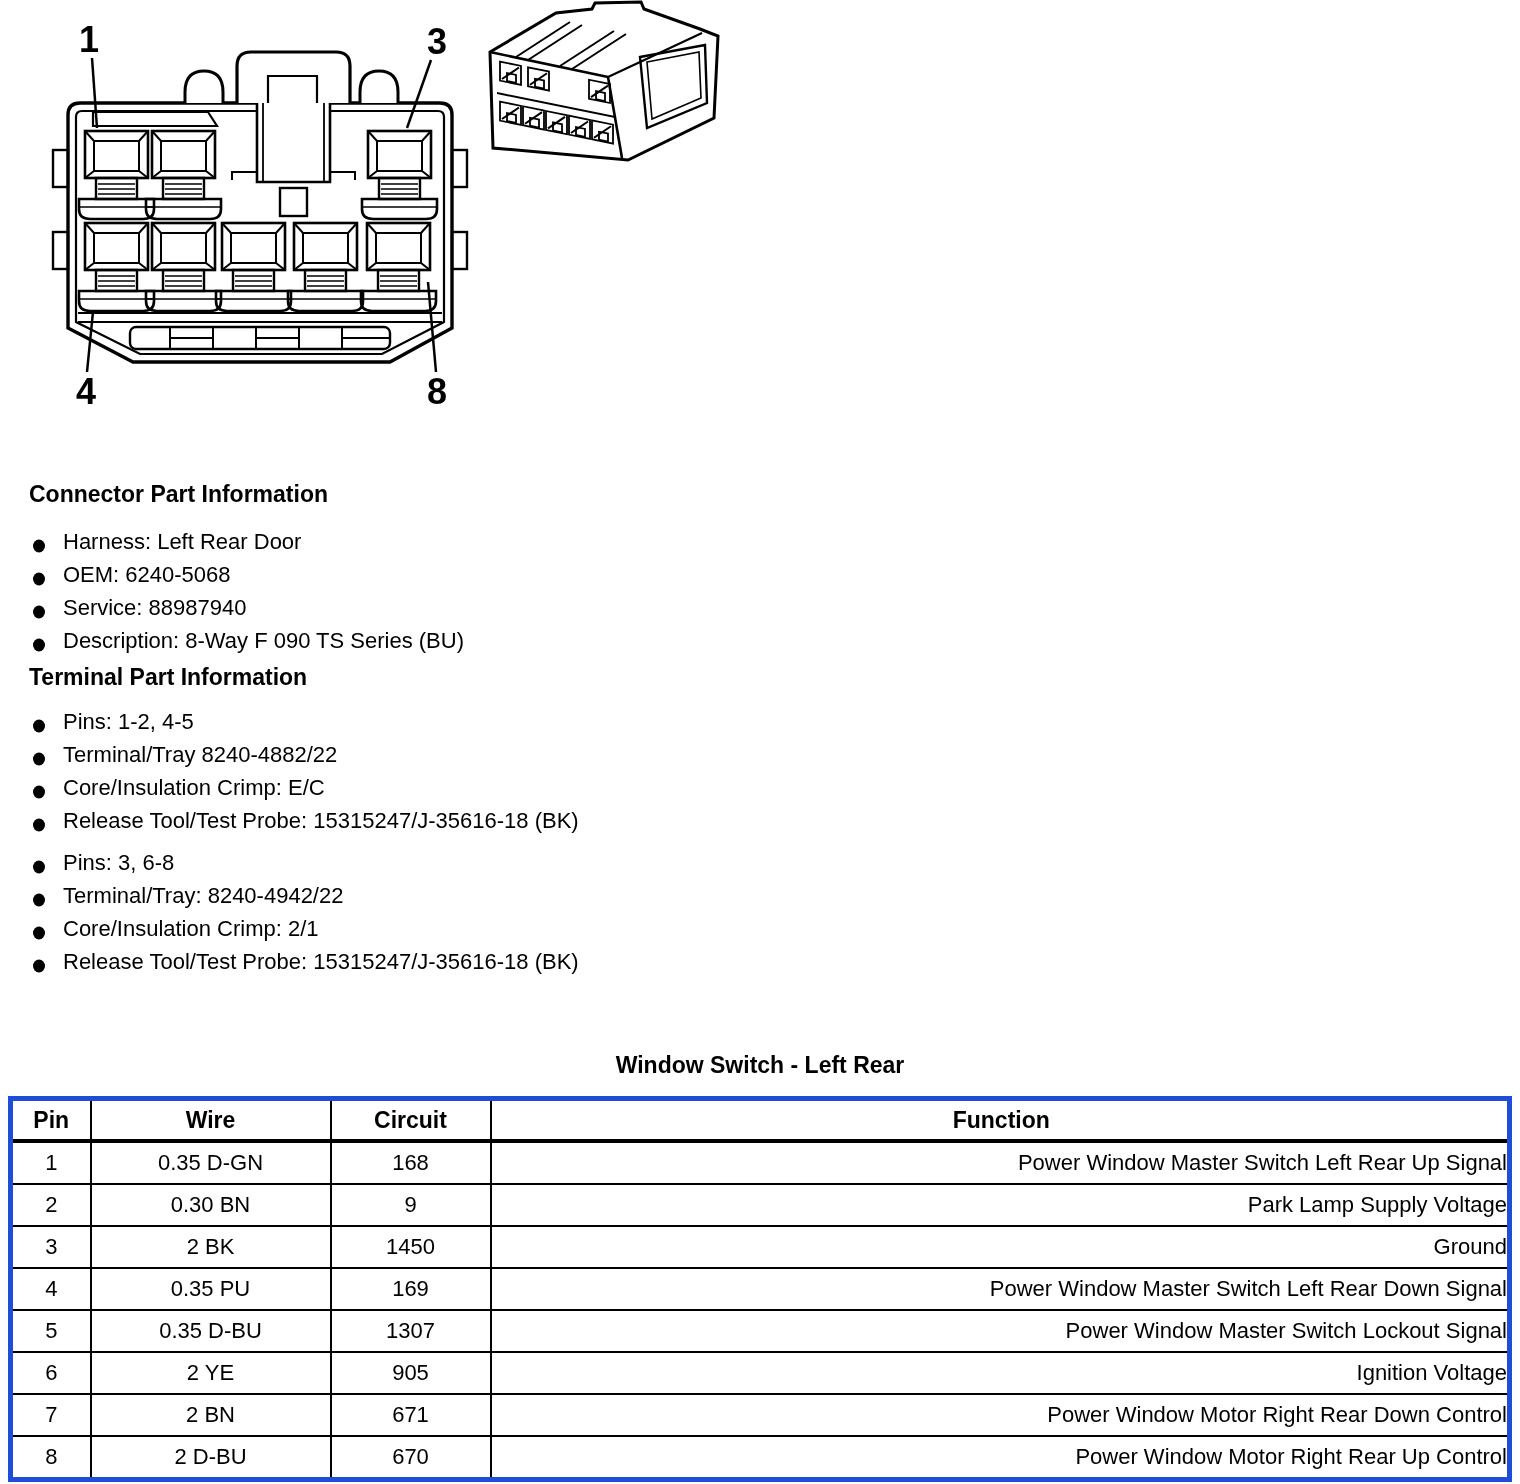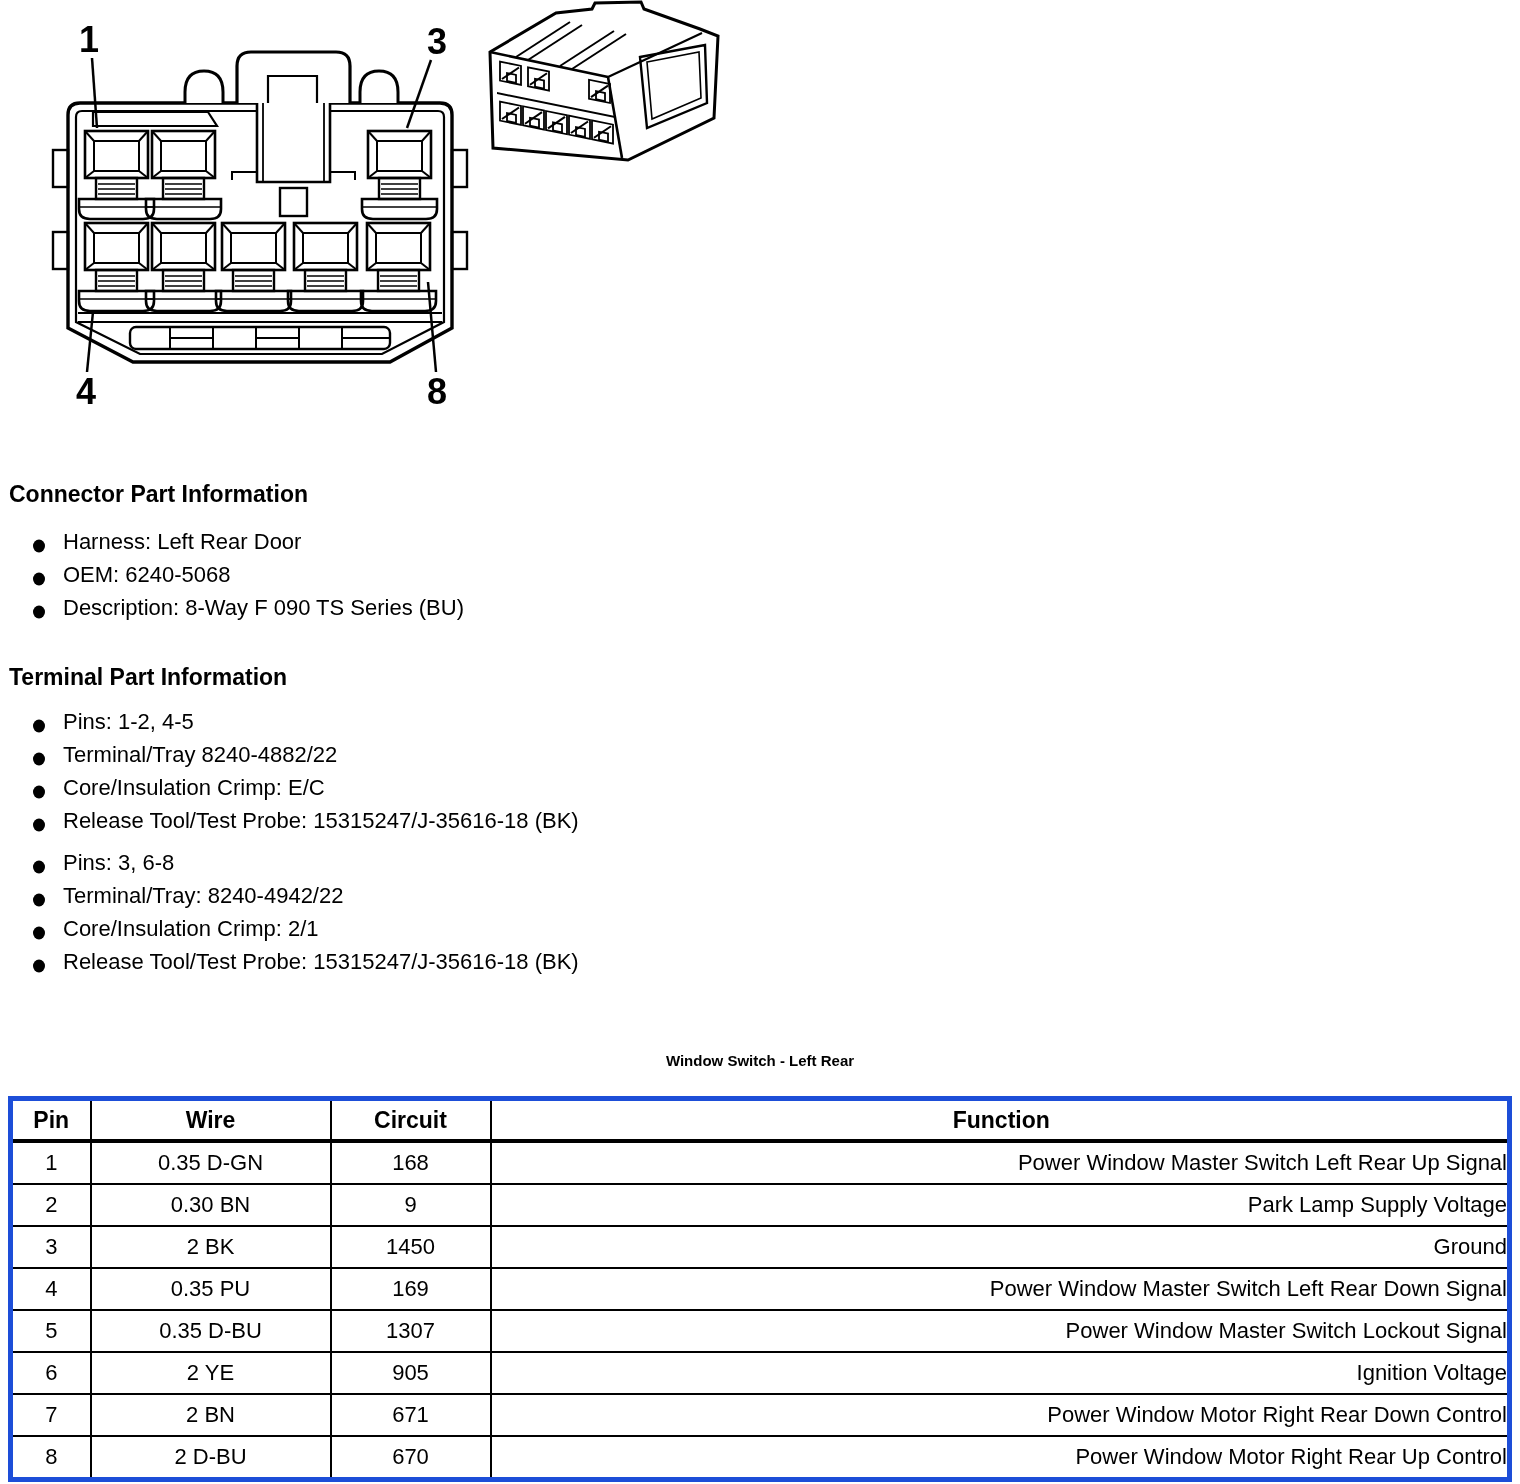--- a/index.html
+++ b/index.html
@@ -3,34 +3,34 @@
 <meta charset="utf-8">
 <style>
   html,body{margin:0;padding:0;}
   body{
     width:1520px;height:1484px;position:relative;overflow:hidden;
     background:#ffffff;color:#000;
     font-family:"Liberation Sans", sans-serif;
   }
   svg text{font-family:"Liberation Sans", sans-serif;}
   .heading{
-    position:absolute;left:9px;font-size:23px;font-weight:bold;white-space:nowrap;
+    position:absolute;left:29px;font-size:23px;font-weight:bold;white-space:nowrap;
   }
   ul.bullets{position:absolute;left:0;margin:0;padding:0;list-style:none;width:900px;}
   ul.bullets li{
     position:relative;height:33px;padding-left:63px;
     display:flex;align-items:flex-start;font-size:22px;white-space:nowrap;
   }
   ul.bullets .dot{
     position:absolute;left:33px;top:50%;transform:translateY(-50%);
     width:12px;height:13px;background:#000;border-radius:50%;
   }
   .table-title{
     position:absolute;left:8px;top:1052px;width:1504px;text-align:center;
-    font-size:15px;font-weight:bold;
+    font-size:23px;font-weight:bold;
   }
   table.pin-table{
     position:absolute;left:8px;top:1096px;width:1504px;
     border-collapse:collapse;table-layout:fixed;
     border:5px solid #1d4ed8;
   }
   table.pin-table th{
     border:2px solid #000;border-bottom:4px solid #000;
     height:38px;font-size:23px;font-weight:bold;text-align:center;padding:0;
   }
@@ -175,20 +175,24 @@
   <li>
       <span class="dot"></span>
       <span>Harness: Left Rear Door</span>
     </li>
   <li>
       <span class="dot"></span>
       <span>OEM: 6240-5068</span>
     </li>
   <li>
       <span class="dot"></span>
+      <span>Service: 88987940</span>
+    </li>
+  <li>
+      <span class="dot"></span>
       <span>Description: 8-Way F 090 TS Series (BU)</span>
     </li>
 </ul>
 
 <div class="heading" style="top:664px">Terminal Part Information</div>
 <ul class="bullets" style="top:709px">
   <li>
       <span class="dot"></span>
       <span>Pins: 1-2, 4-5</span>
     </li>

